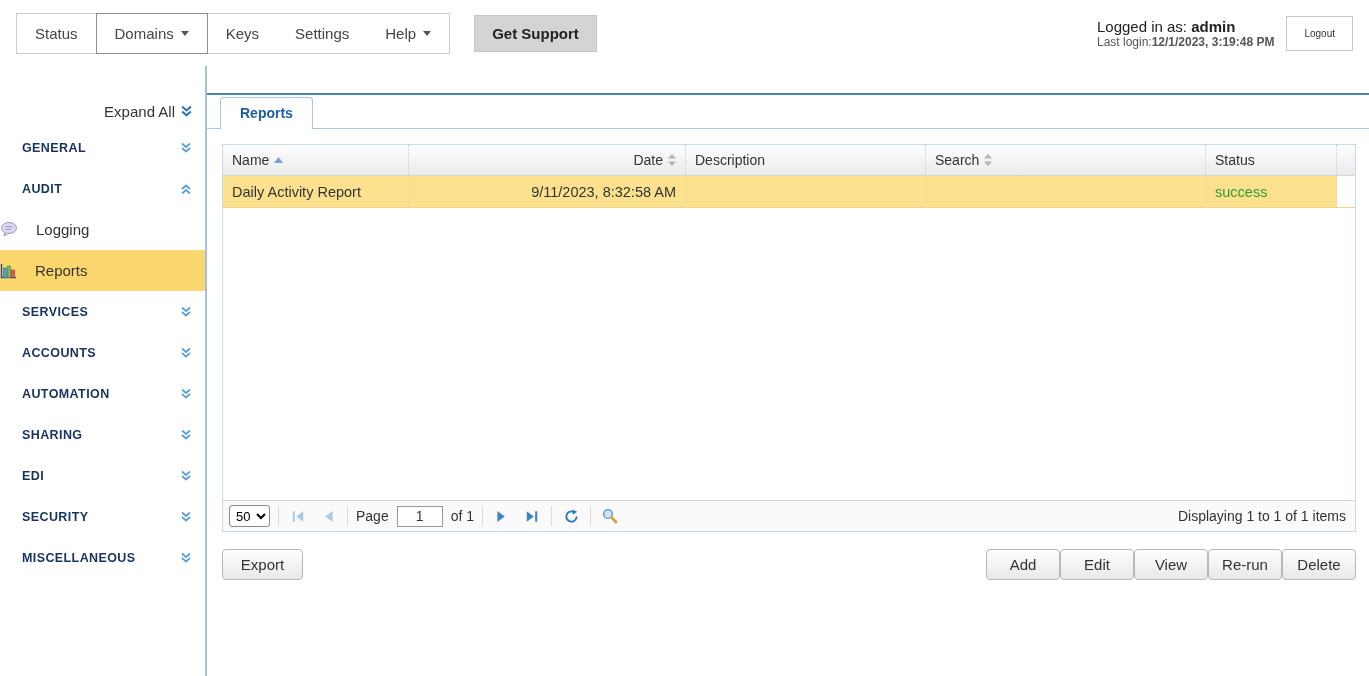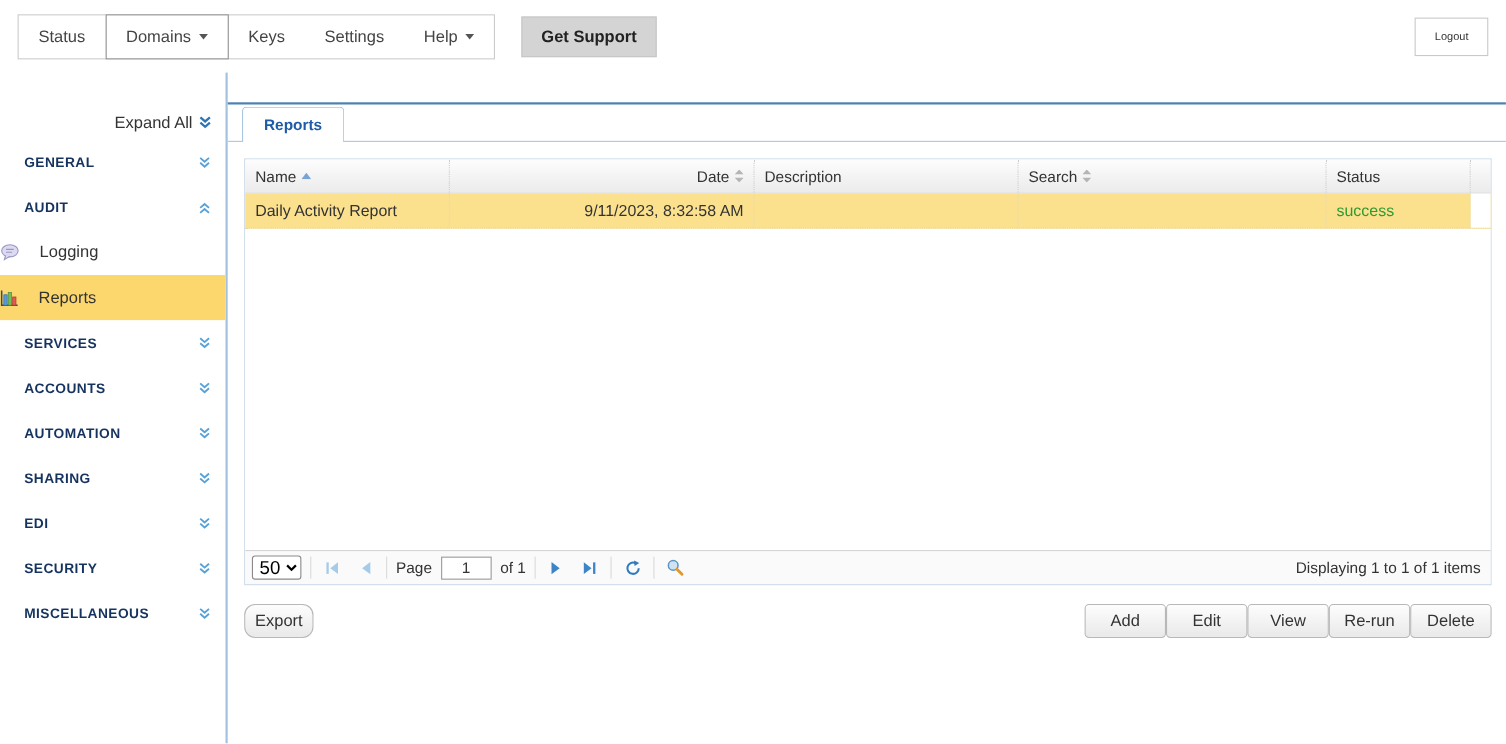--- a/index.html
+++ b/index.html
@@ -42,30 +42,30 @@
   .th.r { justify-content:flex-end; }
   .trow { height:32px; display:flex; background:#fbe18e; border-bottom:1px dotted #e4cd82; cursor:pointer; }
   .td { display:flex; align-items:center; padding:0 9px; font-size:14.5px; color:#333; border-right:1px dotted #e8d9a4; }
   .td.r { justify-content:flex-end; }
   .c-name{width:186px;flex:none;} .c-date{width:277px;flex:none;} .c-desc{width:240px;flex:none;} .c-search{width:280px;flex:none;} .c-status{width:131px;flex:none;} .c-sp{flex:1;border-right:none;}
   .trow .c-sp { background:#fff; }
   .success { color:#2f9a32; }
   .tbody-fill { flex:1; background:#fff; }
 
   .pagebar { height:31px; border-top:1px solid #d5d5d5; background:#fafafa; display:flex; align-items:center; padding:0 9px 0 6px; gap:8px; }
-  .psel { height:22px; font-size:17px; font-family:"Liberation Sans",sans-serif; border:1px solid #8a8a8a; border-radius:3px; background:#fff; padding:0 2px; }
+  .psel { height:22px; font-size:13px; font-family:"Liberation Sans",sans-serif; border:1px solid #8a8a8a; border-radius:3px; background:#fff; padding:0 2px; }
   .vsep { width:1px; height:20px; background:#dadada; flex:none; }
   .pbtn { width:22px; height:22px; display:flex; align-items:center; justify-content:center; cursor:pointer; background:none; border:none; padding:0; }
   .plabel { font-size:14px; color:#333; }
   .pinput { width:46px; height:21px; border:1px solid #999; text-align:center; font-size:14px; font-family:"Liberation Sans",sans-serif; color:#333; }
   .psummary { margin-left:auto; font-size:14px; color:#333; }
 
   .footer { display:flex; margin:17px 14px 0 15px; }
   .btn { background:linear-gradient(#fdfdfd,#e9e9e9); border:1px solid #b8b8b8; border-radius:4px; font-size:15px; color:#333; padding:6px 0; width:74px; text-align:center; cursor:pointer; font-family:"Liberation Sans",sans-serif; }
-  .btn-export { width:63px;border-radius:10px; }
+  .btn-export { width:81px; }
   .rightbtns { margin-left:auto; display:flex; }
 </style>
 </head>
 <body>
 
 <div class="topbar">
   <div class="navgroup">
     <div class="navitem">
         <span>Status</span>
       </div>
@@ -79,20 +79,24 @@
     <div class="navitem">
         <span>Settings</span>
       </div>
     <div class="navitem">
         <span>Help</span>
         <span class="caret"></span>
       </div>
   </div>
   <button class="getsupport">Get Support</button>
   <div class="topright">
+    <div class="logininfo">
+      <div class="line1"><span>Logged in as: </span><b>admin</b></div>
+      <div class="line2"><span>Last login:</span><b>12/1/2023, 3:19:48 PM</b></div>
+    </div>
     <button class="logoutbtn">Logout</button>
   </div>
 </div>
 
 <div class="main">
 
   <div class="sidebar">
     <div class="expandall">
       <span>Expand All</span>
       <svg class="dchev" width="13" height="13" viewBox="0 0 12 12">

